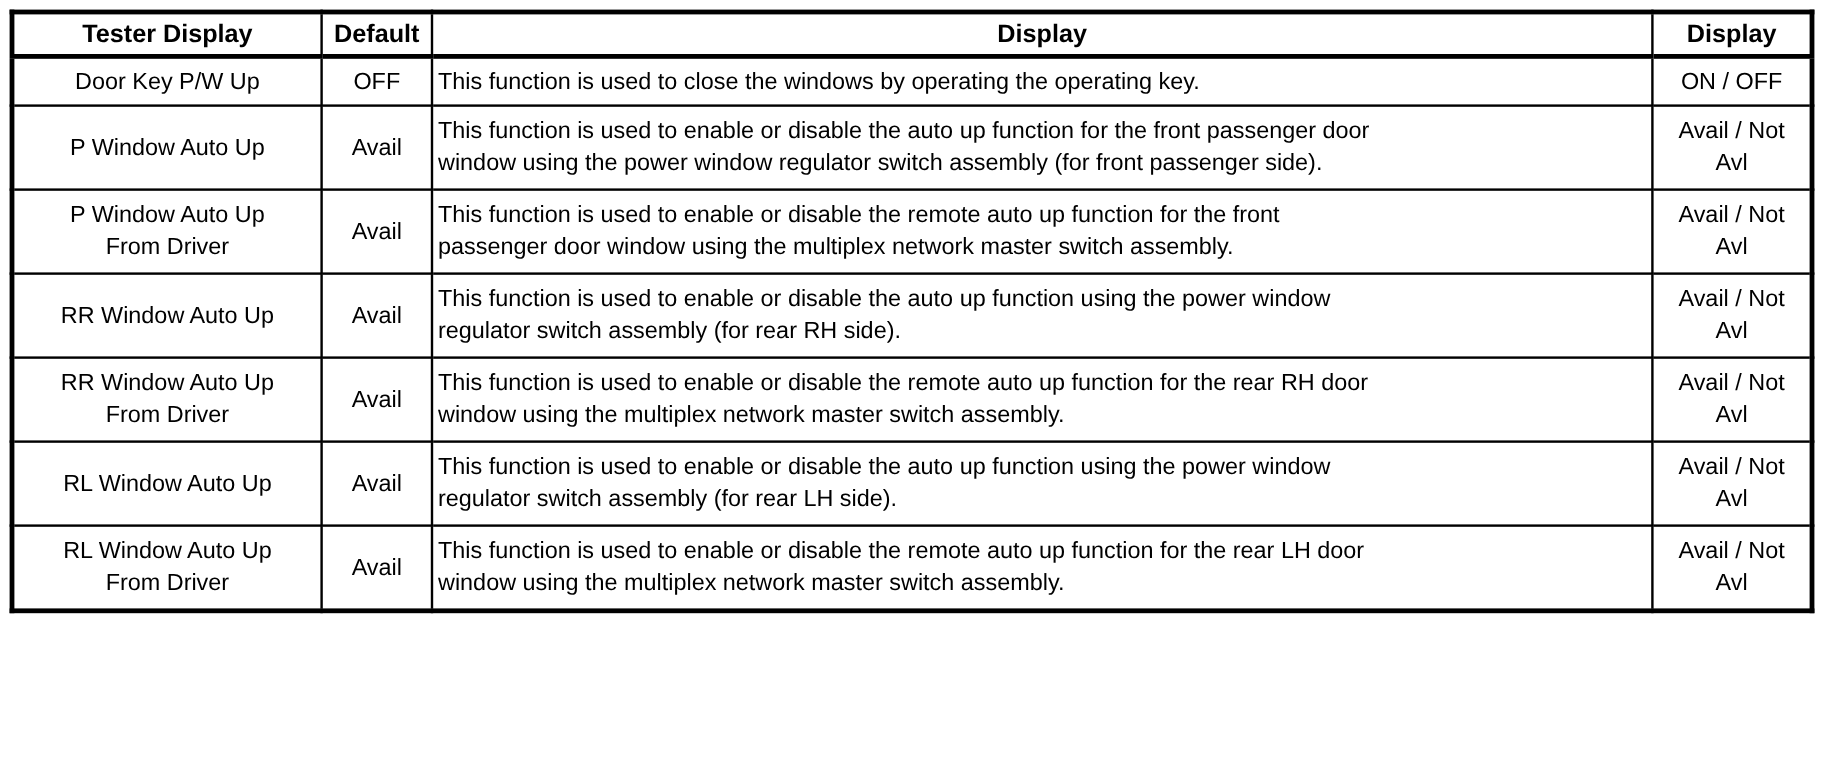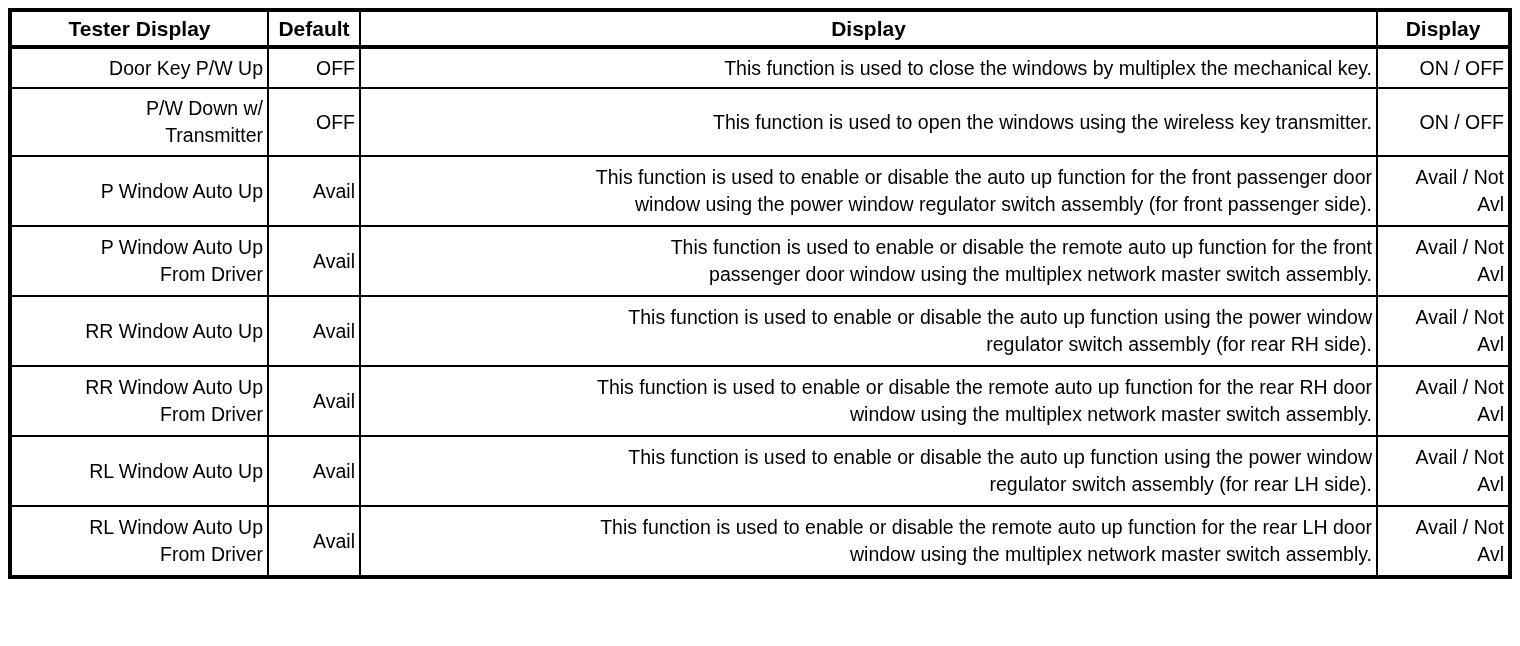--- a/index.html
+++ b/index.html
@@ -38,21 +38,20 @@
     text-align: center;
     vertical-align: middle;
     padding: 0 4px;
   }
   table.spec-table td {
     font-size: 19.5px;
     line-height: 27px;
     vertical-align: middle;
     white-space: pre-line;
     padding: 0 4px;
-    text-align: right;
   }
   td.c-tester  { text-align: center; }
   td.c-default { text-align: center; }
   td.c-content { text-align: left; padding-left: 7px; padding-right: 6px; }
   td.c-setting { text-align: center; }
   tr.r-single td { height: 38px; }
   tr.r-tall   td { height: 66px; }
   tr.r-double td { height: 68px; }
 </style>
 </head>
@@ -71,28 +70,21 @@
         <th>Tester Display</th>
         <th>Default</th>
         <th>Display</th>
         <th>Display</th>
       </tr>
     </thead>
     <tbody>
       <tr class="r-single">
         <td class="c-tester">Door Key P/W Up</td>
         <td class="c-default">OFF</td>
-        <td class="c-content">This function is used to close the windows by multiplex the mechanical key.</td>
-        <td class="c-setting">ON / OFF</td>
-      </tr>
-      <tr class="r-tall">
-        <td class="c-tester">P/W Down w/
-Transmitter</td>
-        <td class="c-default">OFF</td>
-        <td class="c-content">This function is used to open the windows using the wireless key transmitter.</td>
+        <td class="c-content">This function is used to close the windows by operating the operating key.</td>
         <td class="c-setting">ON / OFF</td>
       </tr>
       <tr class="r-double">
         <td class="c-tester">P Window Auto Up</td>
         <td class="c-default">Avail</td>
         <td class="c-content">This function is used to enable or disable the auto up function for the front passenger door
 window using the power window regulator switch assembly (for front passenger side).</td>
         <td class="c-setting">Avail / Not
 Avl</td>
       </tr>

